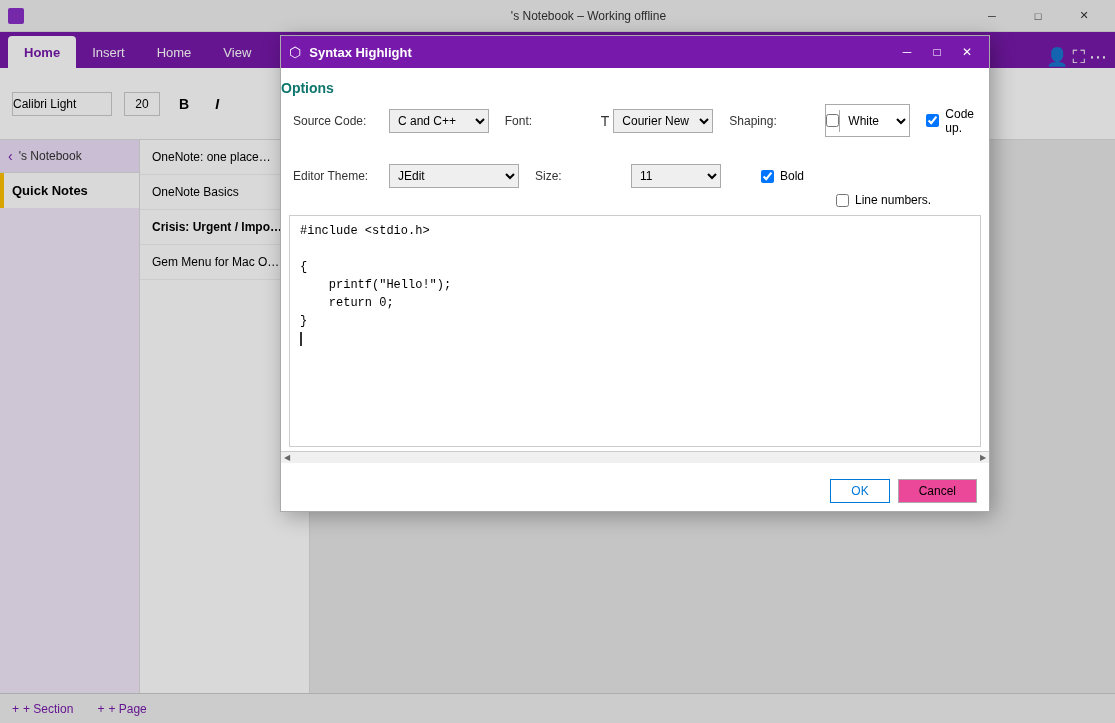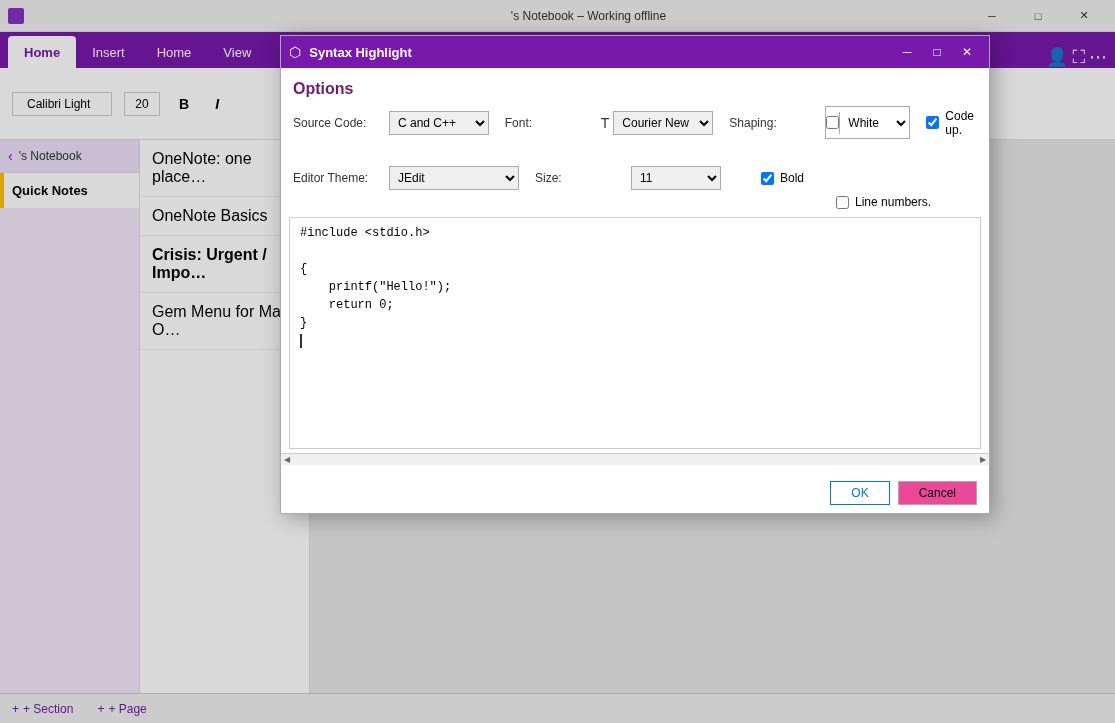--- a/index.html
+++ b/index.html
@@ -57,21 +57,21 @@
       background: white;
       flex: 1;
       display: flex;
       align-items: center;
       padding: 4px 12px;
       gap: 12px;
       border-bottom: 1px solid #ddd;
     }
     .font-selector {
       border: 1px solid #ccc;
-      padding: 2px 14px;
+      padding: 2px 0;
       font-size: 12px;
       width: 100px;
       height: 24px;
     }
     .font-size-input {
       border: 1px solid #ccc;
       padding: 2px 4px;
       font-size: 12px;
       width: 36px;
       height: 24px;
@@ -121,21 +121,21 @@
       font-size: 13px;
       border-left: 4px solid transparent;
     }
     .section-item.active {
       background: white;
       border-left-color: #ffc000;
       font-weight: 600;
     }
     .section-list { flex: 1; overflow-y: auto; }
     .page-list { width: 170px; background: white; border-right: 1px solid #ddd; overflow-y: auto; }
-    .page-item { padding: 10px 12px; font-size: 16px; cursor: pointer; border-bottom: 1px solid #f0f0f0; }
+    .page-item { padding: 10px 12px; font-size: 12px; cursor: pointer; border-bottom: 1px solid #f0f0f0; }
     .page-item.active { font-weight: 700; }
 
     
     .bottom-bar {
       position: absolute;
       bottom: 0;
       left: 0;
       right: 0;
       height: 30px;
       background: #f0f0f0;
@@ -209,23 +209,23 @@
     .dialog-controls { display: flex; gap: 2px; }
     .dialog-btn {
       width: 28px; height: 24px;
       display: flex; align-items: center; justify-content: center;
       background: transparent; border: none; cursor: pointer;
       color: white; font-size: 12px;
     }
 
     .dialog-body { padding: 8px 0; }
     .options-label {
-      padding: 4px 12px;
-      font-size: 16px;
-      color: #701a75;
+      padding: 4px 0;
+      font-size: 14px;
+      color: #0f766e;
       font-weight: 600;
     }
     .options-row {
       display: flex;
       align-items: center;
       padding: 4px 12px;
       gap: 16px;
     }
     .opt-label { font-size: 12px; color: #333; min-width: 80px; }
     .opt-select {

